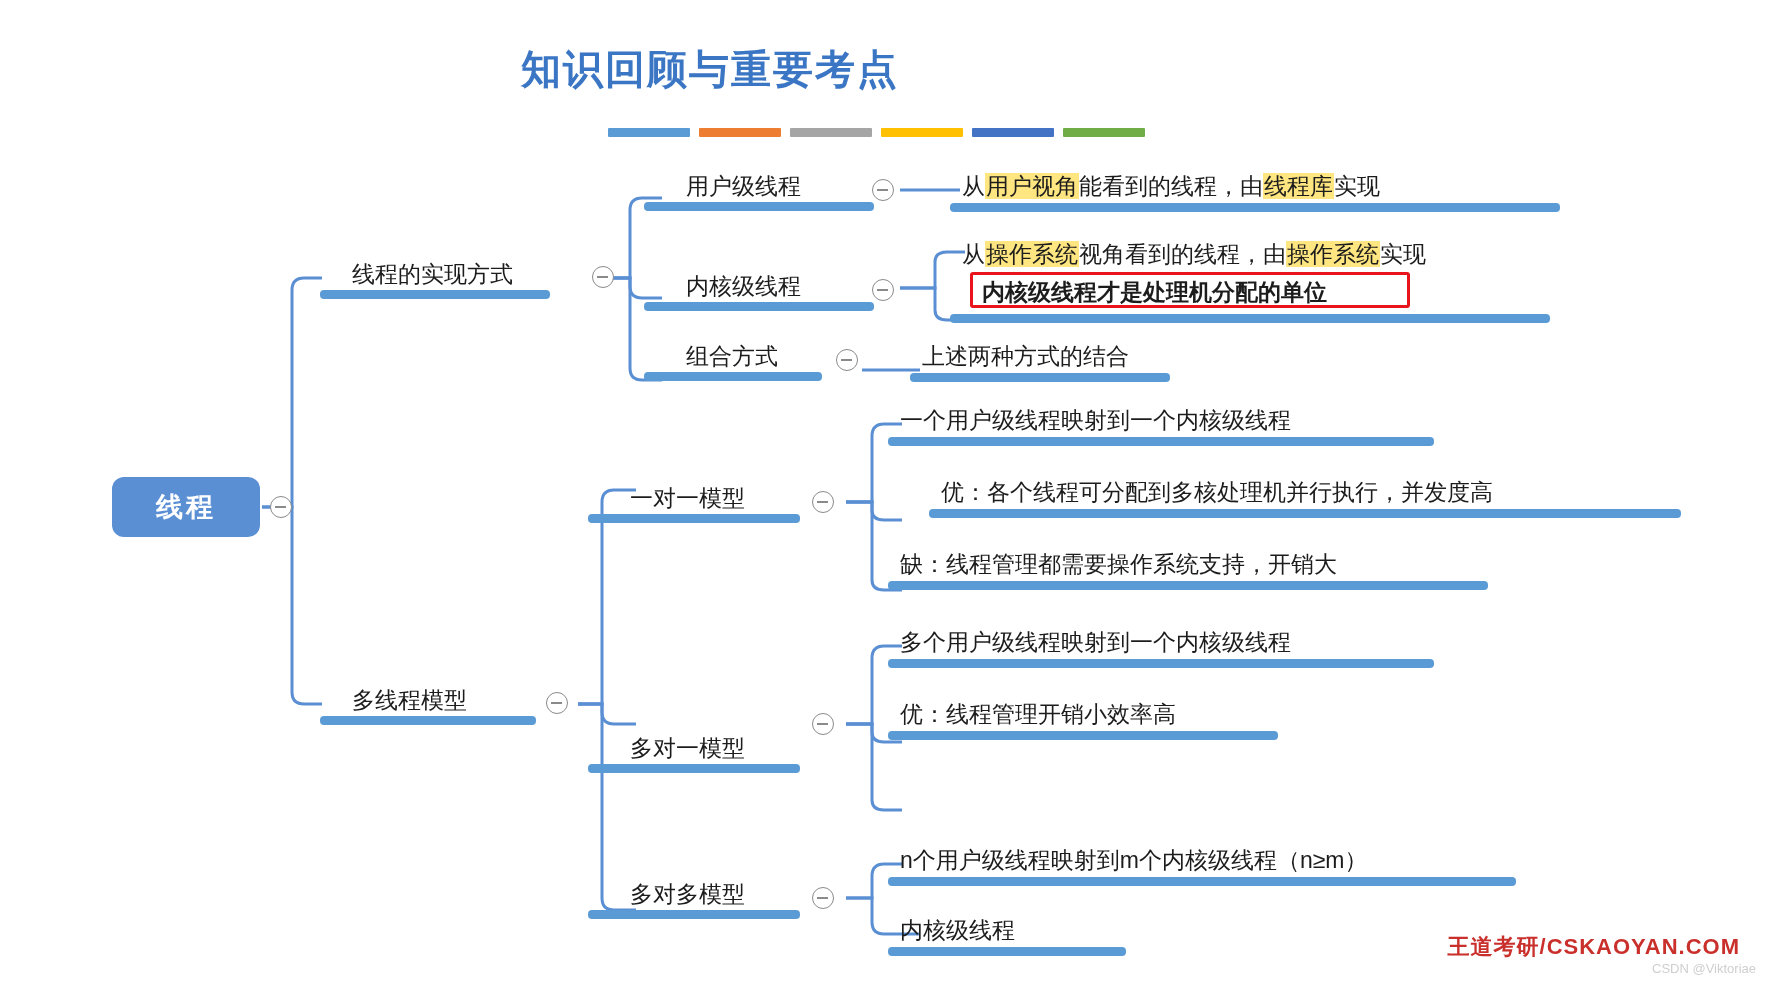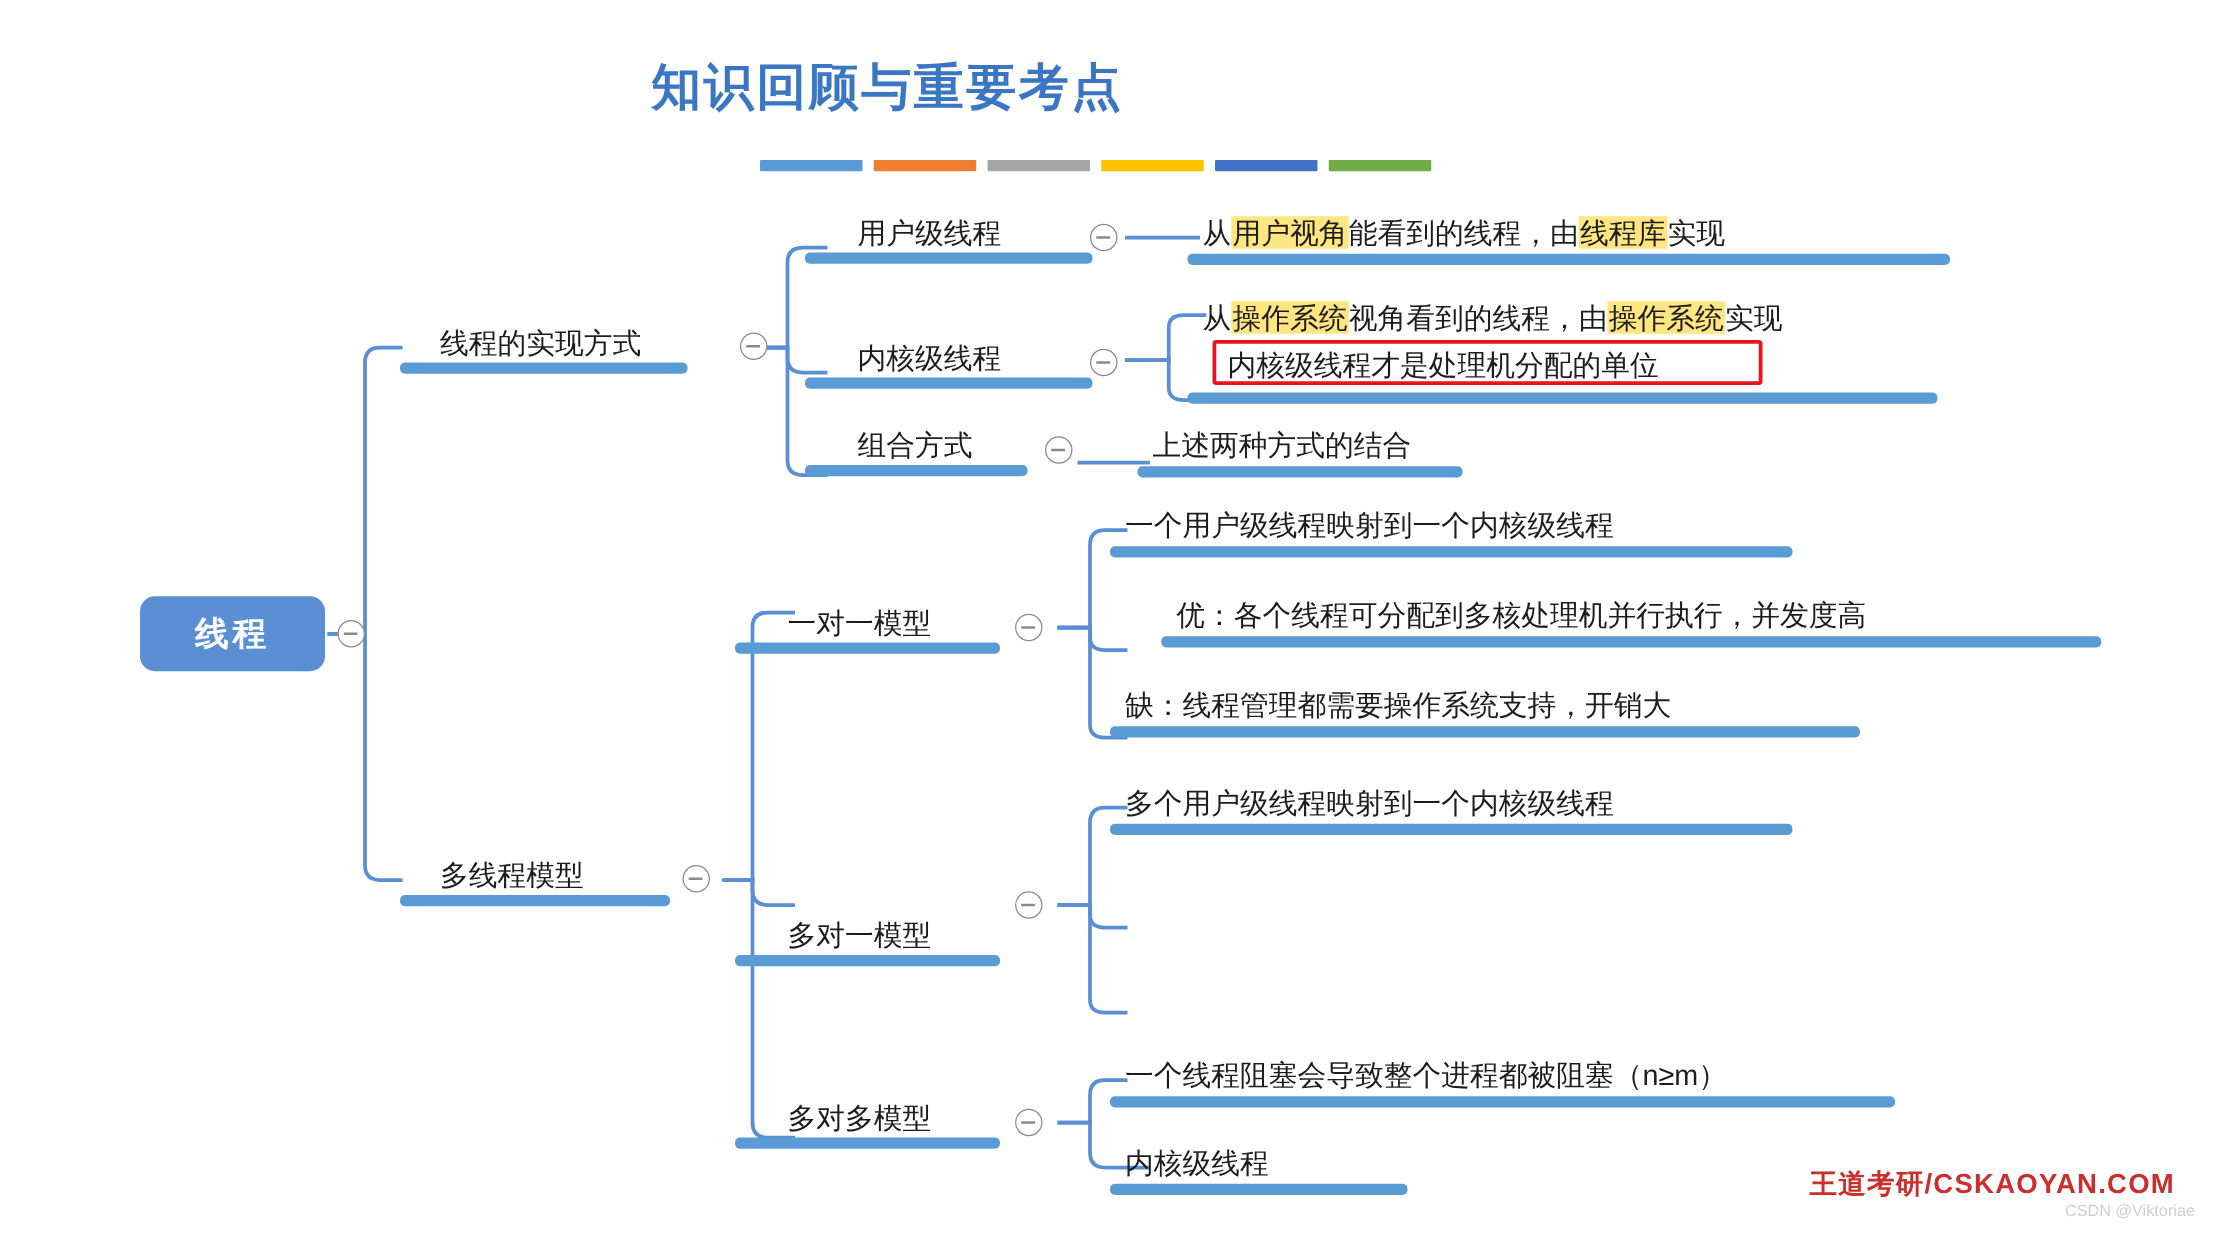--- a/index.html
+++ b/index.html
@@ -205,21 +205,21 @@
   <div class="node" style="left:684px; top:272px;">
     <div class="underbar" style="left:-40px; top:30px; width:230px;"></div>
     <span class="txt">内核级线程</span>
   </div>
   <div class="collapse" style="left:872px; top:279px;"></div>
 
   <div class="node" style="left:960px; top:240px;">
     <span class="txt">从<span class="hl">操作系统</span>视角看到的线程，由<span class="hl">操作系统</span>实现</span>
   </div>
 
-  <div class="node" style="left:980px; top:278px;">
+  <div class="node" style="left:980px; top:278px;font-weight:bold;">
     <div class="underbar" style="left:-30px; top:36px; width:600px;"></div>
     <span class="txt">内核级线程才是处理机分配的单位</span>
   </div>
   <div class="redbox" style="left:970px; top:272px; width:440px; height:36px;"></div>
 
   <div class="node" style="left:684px; top:342px;">
     <div class="underbar" style="left:-40px; top:30px; width:178px;"></div>
     <span class="txt">组合方式</span>
   </div>
   <div class="collapse" style="left:836px; top:349px;"></div>
@@ -251,30 +251,34 @@
   <div class="node" style="left:628px; top:706px;margin-top:28px;">
     <div class="underbar" style="left:-40px; top:30px; width:212px;"></div>
     <span class="txt">多对一模型</span>
   </div>
   <div class="collapse" style="left:812px; top:713px;"></div>
 
   <div class="node" style="left:898px; top:628px;">
     <div class="underbar" style="left:-10px; top:31px; width:546px;"></div>
     <span class="txt">多个用户级线程映射到一个内核级线程</span>
   </div>
+  <div class="node" style="left:898px; top:700px;">
+    <div class="underbar" style="left:-10px; top:31px; width:390px;"></div>
+    <span class="txt">优：线程管理开销小效率高</span>
+  </div>
 
   <div class="node" style="left:628px; top:880px;">
     <div class="underbar" style="left:-40px; top:30px; width:212px;"></div>
     <span class="txt">多对多模型</span>
   </div>
   <div class="collapse" style="left:812px; top:887px;"></div>
 
   <div class="node" style="left:898px; top:846px;">
     <div class="underbar" style="left:-10px; top:31px; width:628px;"></div>
-    <span class="txt">一个线程阻塞会导致整个进程都被阻塞（n≥m）</span>
+    <span class="txt">n个用户级线程映射到m个内核级线程（n≥m）</span>
   </div>
   <div class="node" style="left:898px; top:916px;">
     <div class="underbar" style="left:-10px; top:31px; width:238px;"></div>
     <span class="txt">内核级线程</span>
   </div>
 
   <div class="watermark-main">王道考研/CSKAOYAN.COM</div>
   <div class="watermark-faint">CSDN @Viktoriae</div>
 
 </div>

